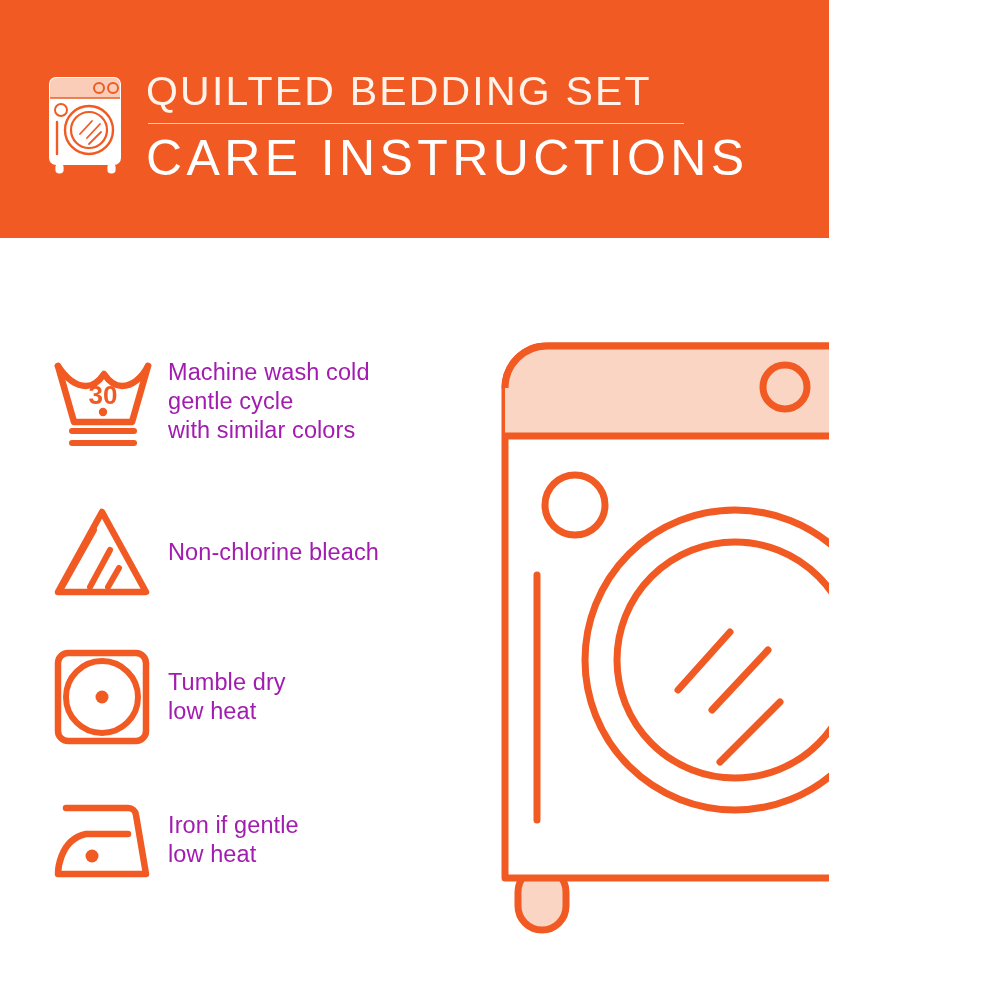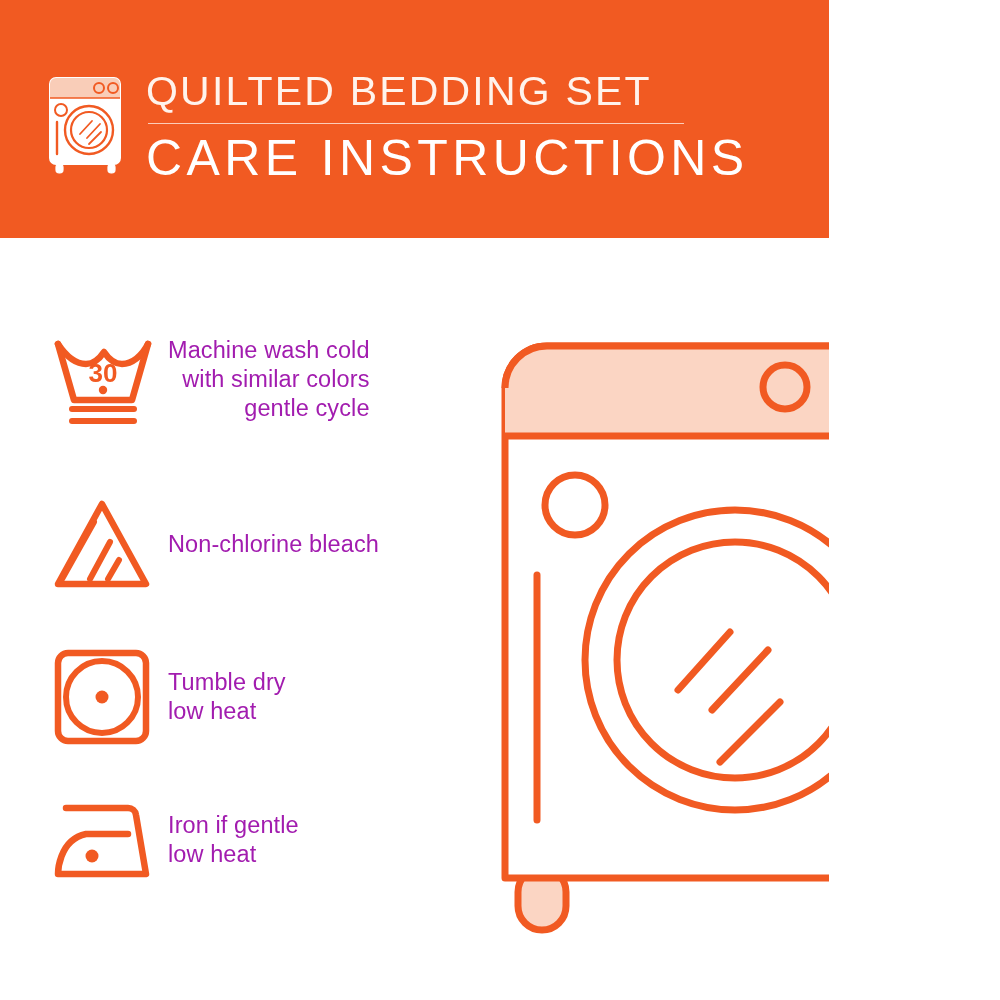--- a/index.html
+++ b/index.html
@@ -90,22 +90,22 @@
   .care-text {
     color: #a21caf;
     font-size: 23.5px;
     line-height: 29px;
     letter-spacing: 0.1px;
     font-weight: 400;
     padding-left: 6px;
   }
   .care-text .tline { display: block; white-space: nowrap; }
 
-  #row-0 { top: 92px; text-align: right; }
-  #row-1 { top: 258px; text-align: right; }
+  #row-0 { top: 114px; }
+  #row-1 { top: 266px; text-align: right; }
   #row-2 { top: 411px; }
   #row-3 { top: 560px; }
 
   
   #machine {
     position: absolute;
     left: 480px;
     top: 320px;
     width: 510px;
     height: 630px;
@@ -160,22 +160,22 @@
           <path d="M8 14 C16 26 26 34 36 34 C44 34 50 28 54 22 C58 28 64 34 72 34 C82 34 92 26 98 14" fill="none" stroke="#F15A22" stroke-width="6.5" stroke-linecap="round" stroke-linejoin="round"></path>
           <path d="M8 14 L24 70 L82 70 L98 14" fill="none" stroke="#F15A22" stroke-width="6.5" stroke-linecap="round" stroke-linejoin="round"></path>
           <text x="53" y="52" fill="#F15A22" text-anchor="middle" font-family="Liberation Sans, sans-serif" font-size="26" font-weight="700">30</text>
           <circle cx="53" cy="60" r="4.2" fill="#F15A22"></circle>
           <line x1="22" y1="79" x2="84" y2="79" stroke="#F15A22" stroke-width="6" stroke-linecap="round"></line>
           <line x1="22" y1="91" x2="84" y2="91" stroke="#F15A22" stroke-width="6" stroke-linecap="round"></line>
         </svg>
       </div>
       <div class="care-text">
         <span class="tline">Machine wash cold</span>
+        <span class="tline">gentle cycle</span>
         <span class="tline">with similar colors</span>
-        <span class="tline">gentle cycle</span>
       </div>
     </div>
 
     <div class="care-row" id="row-1">
       <div class="care-icon">
         <svg viewBox="0 0 104 96" width="104" height="96" aria-hidden="true">
           <path d="M52 8 L96 88 L8 88 Z" fill="none" stroke="#F15A22" stroke-width="6.5" stroke-linejoin="round"></path>
           <line x1="44" y1="26" x2="12" y2="83" stroke="#F15A22" stroke-width="6" stroke-linecap="round"></line>
           <line x1="60" y1="46" x2="40" y2="83" stroke="#F15A22" stroke-width="6" stroke-linecap="round"></line>
           <line x1="69" y1="64" x2="58" y2="83" stroke="#F15A22" stroke-width="6" stroke-linecap="round"></line>

